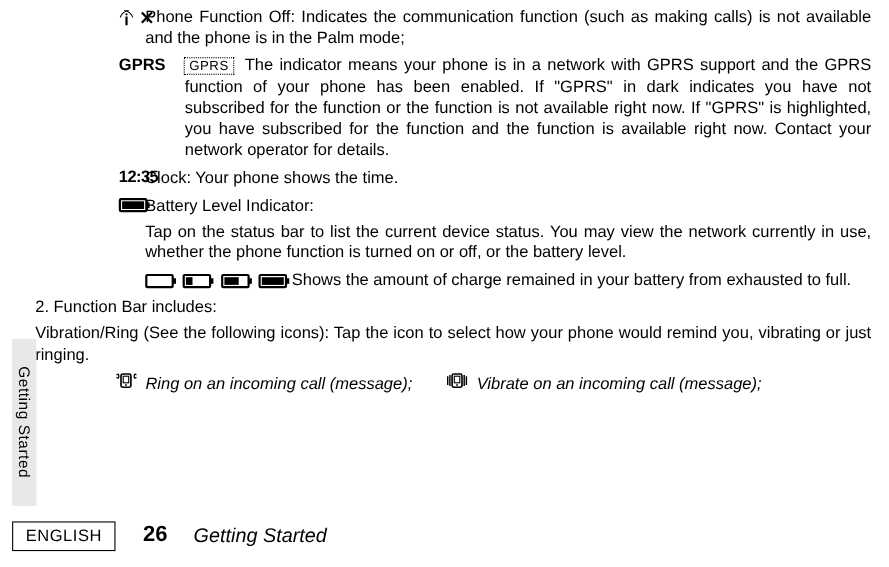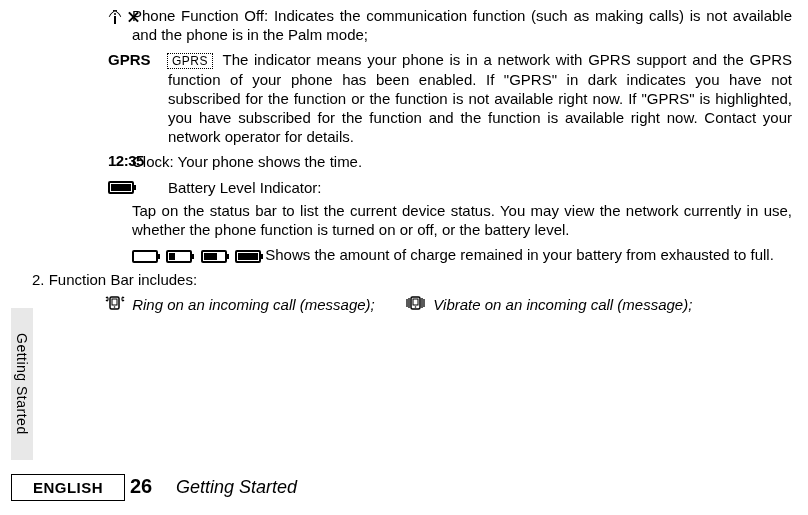--- a/index.html
+++ b/index.html
@@ -85,28 +85,27 @@
     width: 100%;
     height: 36px;
     display: flex;
     align-items: center;
   }
   .footer-lang-box {
     position: absolute;
     left: 11px;
     bottom: 0;
     height: 27px;
-    width: 114px;
+    width: 94px;
     border: 1.5px solid #000;
     display: flex;
     align-items: center;
     justify-content: center;
     font-size: 15px;
     letter-spacing: 0.5px;
-    font-weight: bold;
   }
   .footer-pagenum {
     position: absolute;
     left: 130px;
     bottom: 3px;
     font-weight: bold;
     font-size: 20px;
   }
   .footer-title {
     position: absolute;
@@ -238,39 +237,40 @@
     </div>
   </div>
 
   <div class="entry">
     <div class="icon-col">
       <span class="clock-icon">12:35</span>
     </div>
     <div class="text-col">Clock: Your phone shows the time.</div>
   </div>
 
-  <div class="entry" style="margin-bottom:4px;gap:36px;">
+  <div class="entry" style="margin-bottom:4px;">
     <div class="icon-col">
       <span class="battery b3"><span class="fill"></span></span>
     </div>
     <div class="text-col">Battery Level Indicator:</div>
   </div>
 
   <div class="indent-text">Tap on the status bar to list the current device status. You may view the network currently in use, whether the phone function is turned on or off, or the battery level.</div>
 
   <div class="indent-text">
     <span class="battery b0"><span class="fill"></span></span>&nbsp;
     <span class="battery b1"><span class="fill"></span></span>&nbsp;
     <span class="battery b2"><span class="fill"></span></span>&nbsp;
     <span class="battery b3"><span class="fill"></span></span>
     <span>Shows the amount of charge remained in your battery from exhausted to full.</span>
   </div>
 
   <div class="section-heading">2. Function Bar includes:</div>
 
+  <div class="para">Vibration/Ring (See the following icons): Tap the icon to select how your phone would remind you, vibrating or just ringing.</div>
 
   <div class="ring-line">
     <span class="ring-seg">
       <span class="ring-icon">
         <svg width="22" height="16" viewBox="0 0 22 16">
           <path d="M2 3 Q4 1 4 4 Q4 7 2 5" fill="none" stroke="#000" stroke-width="1.2"></path>
           <rect x="6" y="2" width="9" height="12" rx="1.5" fill="none" stroke="#000" stroke-width="1.5"></rect>
           <rect x="8" y="4" width="5" height="6" fill="none" stroke="#000" stroke-width="1"></rect>
           <circle cx="10.5" cy="12" r="0.8" fill="#000"></circle>
           <path d="M20 3 Q18 1 18 4 Q18 7 20 5" fill="none" stroke="#000" stroke-width="1.2"></path>

